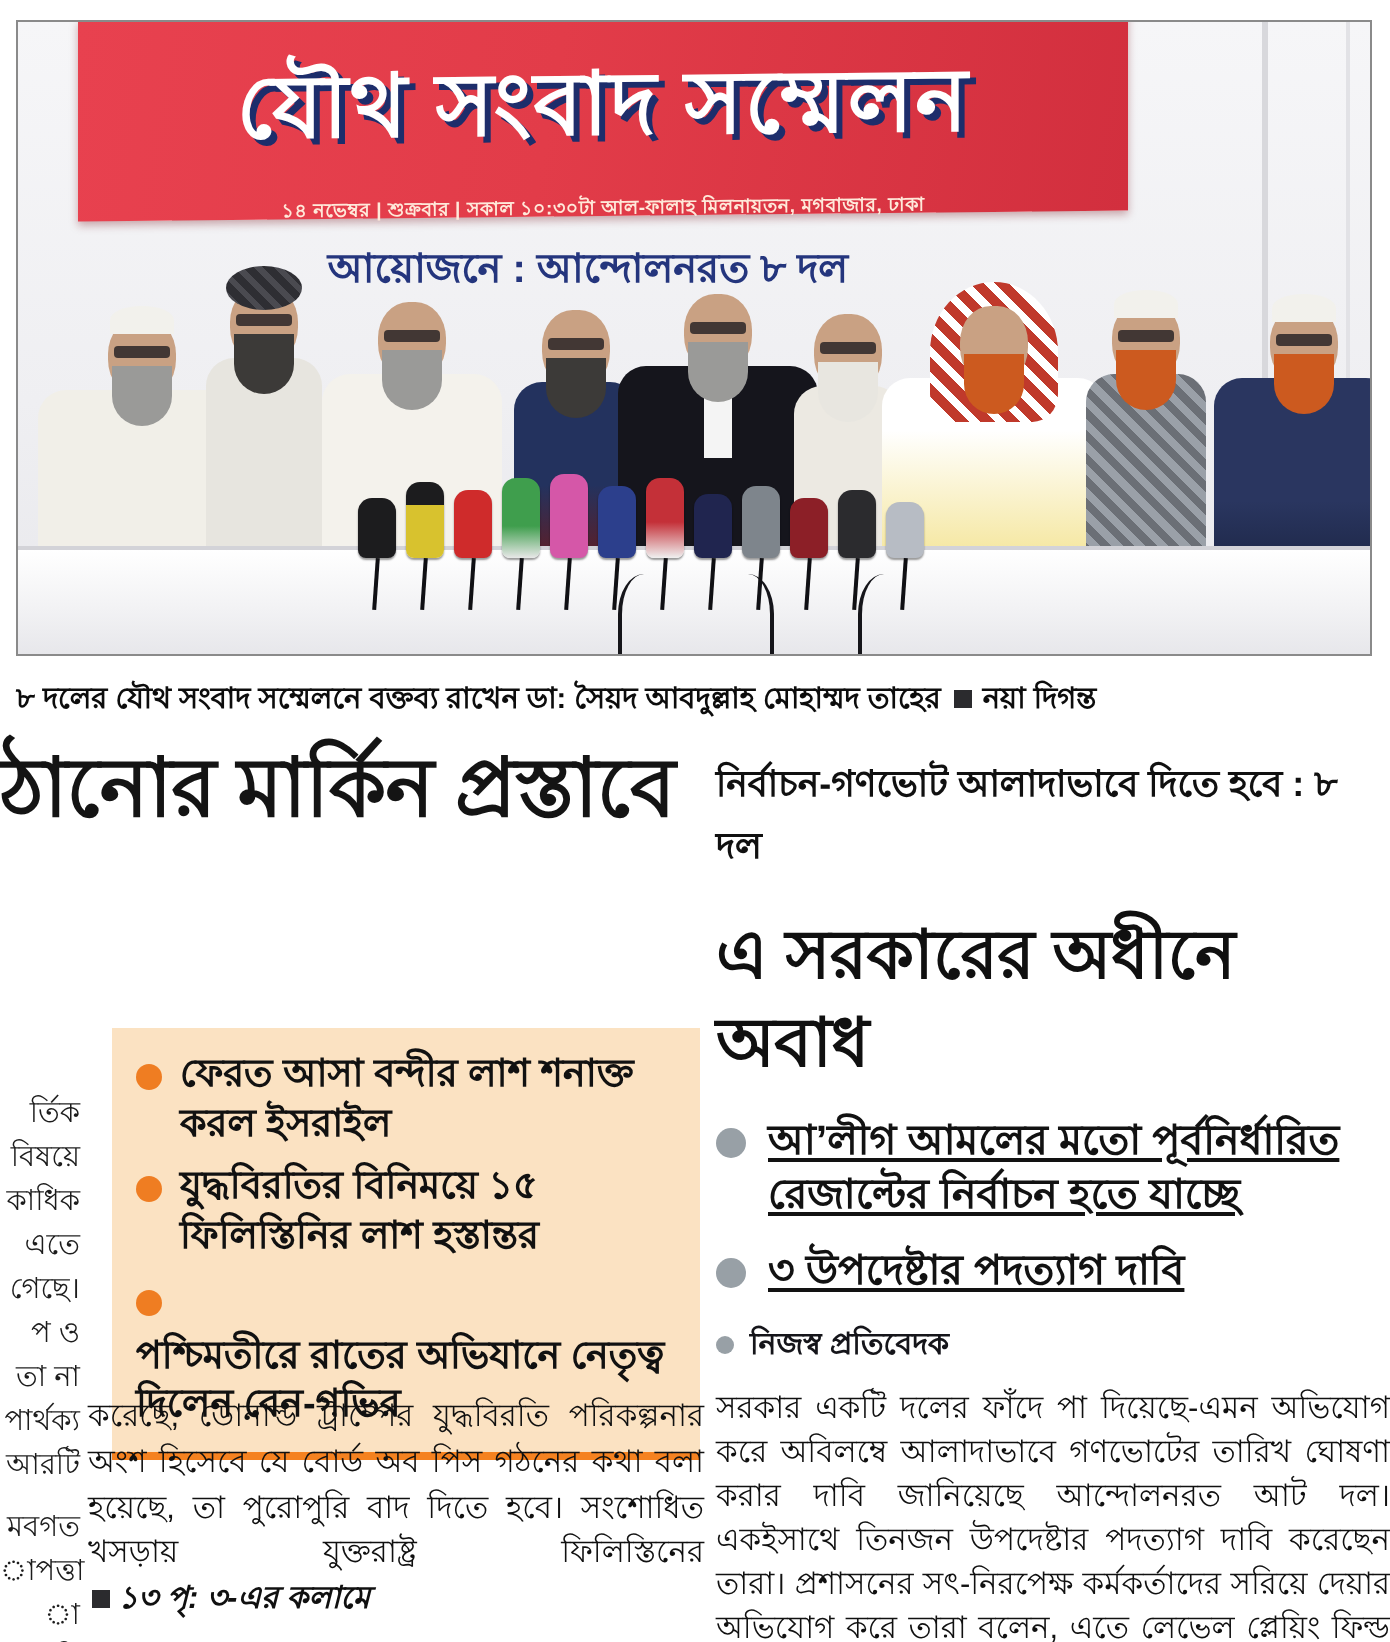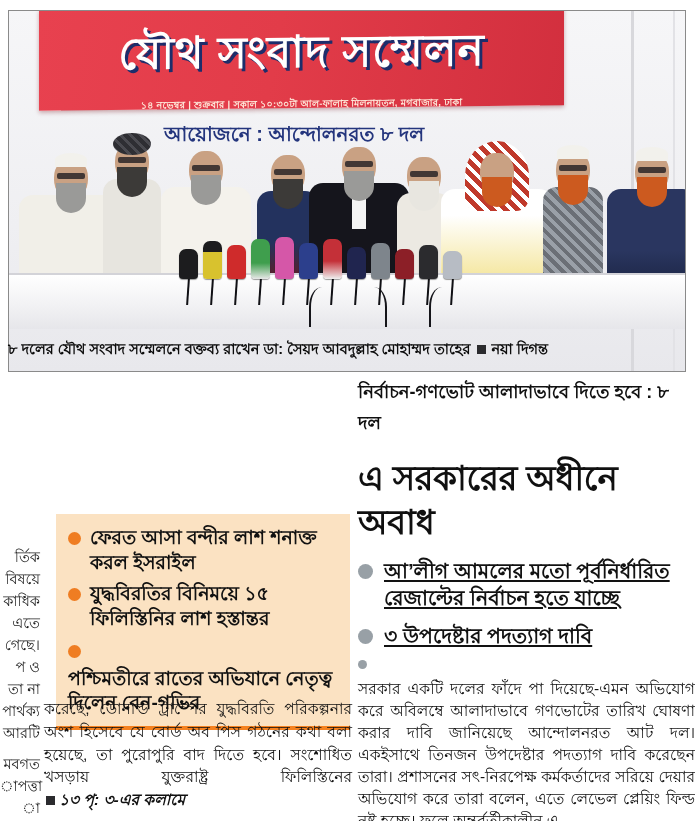--- a/index.html
+++ b/index.html
@@ -6,21 +6,21 @@
     --banner-red:#e23c49; --banner-red-dark:#d22f3e; --banner-shadow:#1d2d6b;
     --organizer-blue:#24357d; --box-bg:#fbe2c2; --box-border:#f58220;
     --bullet-orange:#ef7d22; --bullet-gray:#98a0a6; --ink:#121212;
   }
   *{margin:0;padding:0;box-sizing:border-box;}
   html,body{background:#fff;}
   body{font-family:"Liberation Sans","DejaVu Sans",sans-serif;color:var(--ink);}
   .page{position:relative;width:695px;height:821px;background:#fff;overflow:hidden;}
 
   
-  .photo{position:absolute;left:8px;top:10px;width:678px;height:362px;
+  .photo{position:absolute;left:8px;top:10px;width:678px;height:318px;
          border:1px solid #8a8a8a;background:linear-gradient(180deg,#f6f6f8 0%,#efeff2 60%,#e8e8ec 100%);overflow:hidden;}
   .wall-line{position:absolute;left:622px;top:0;width:3px;height:100%;background:#d8d8dc;}
   .wall-line2{position:absolute;left:664px;top:0;width:2px;height:100%;background:#e2e2e6;}
   .banner{position:absolute;left:30px;top:-4px;width:525px;height:101px;
           background:linear-gradient(100deg,#e8414f 0%,var(--banner-red) 45%,var(--banner-red-dark) 100%);
           transform:skewY(-0.6deg);box-shadow:0 2px 4px rgba(120,20,30,.35);}
   .banner-title{margin-top:12px;text-align:center;font-size:44px;font-weight:800;color:#fff;
                 letter-spacing:1px;text-shadow:3px 3px 0 var(--banner-shadow);}
   .banner-details{margin-top:5px;text-align:center;font-size:9.5px;font-weight:700;color:#ffe9da;letter-spacing:.3px;}
   .organizer{position:absolute;left:90px;top:108px;width:390px;text-align:center;
@@ -185,21 +185,21 @@
         <i class="mic m10"></i>
         <i class="mic m11"></i>
         <i class="mic m12"></i>
     </div>
   </figure>
 
   <p class="caption"><span>৮ দলের যৌথ সংবাদ সম্মেলনে বক্তব্য রাখেন ডা: সৈয়দ আবদুল্লাহ মোহাম্মদ তাহের</span><span class="sq"></span><span>নয়া দিগন্ত</span></p>
 
   <section class="left-art">
     <h1 class="l-headline">
-      <br>
+      <span>ঠানোর মার্কিন প্রস্তাবে</span><br>
     </h1>
 
     <ul class="frag-col">
       <span><li>র্তিক</li><li>বিষয়ে</li><li>কাধিক</li><li>এতে</li><li>গেছে।</li><li>প ও</li><li>তা না</li><li>পার্থক্য</li><li>আরটি</li></span>
       <li class="frag-gap"></li>
       <span><li>মবগত</li><li>াপত্তা</li><li>া দাবি</li></span>
     </ul>
 
     <div class="hl-box">
 
@@ -239,20 +239,21 @@
         </div>
 
         <div class="r-bullet">
           <span class="dot-g"></span>
           <span>৩ উপদেষ্টার পদত্যাগ দাবি</span>
         </div>
       </div>
 
     <p class="byline">
       <span class="dot-g small"></span>
+      <span>নিজস্ব প্রতিবেদক</span>
     </p>
 
     <p class="r-body">
       <span>সরকার একটি দলের ফাঁদে পা দিয়েছে-এমন অভিযোগ করে অবিলম্বে আলাদাভাবে গণভোটের তারিখ ঘোষণা করার দাবি জানিয়েছে আন্দোলনরত আট দল। একইসাথে তিনজন উপদেষ্টার পদত্যাগ দাবি করেছেন তারা। প্রশাসনের সৎ-নিরপেক্ষ কর্মকর্তাদের সরিয়ে দেয়ার অভিযোগ করে তারা বলেন, এতে লেভেল প্লেয়িং ফিল্ড নষ্ট হচ্ছে। ফলে অন্তর্বর্তীকালীন এ</span>
       
     </p>
   </section>
 
 </div>
 

